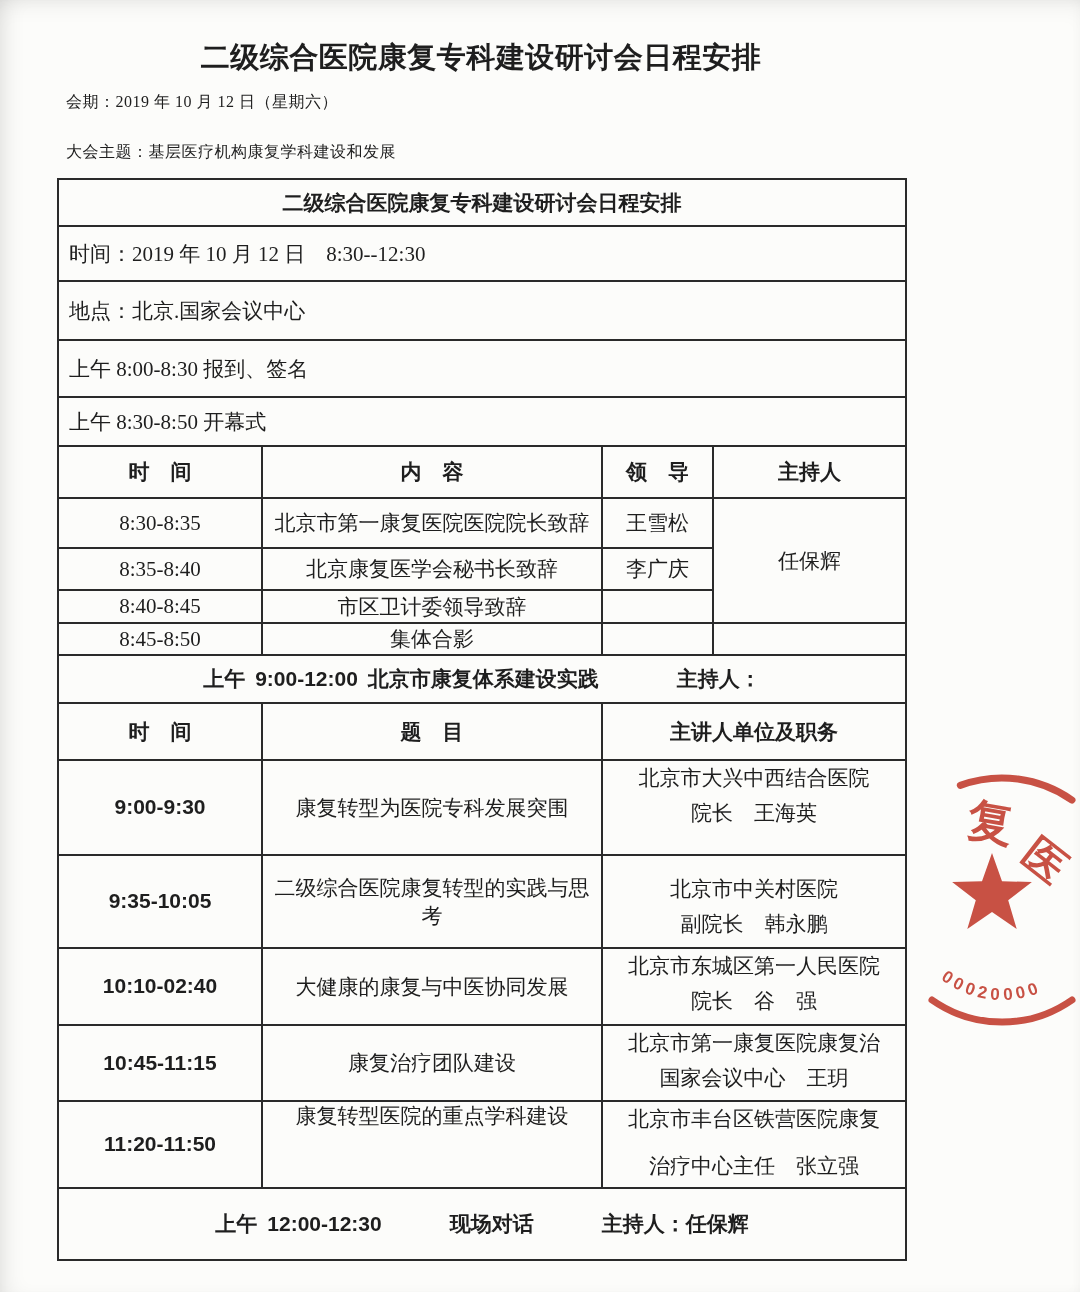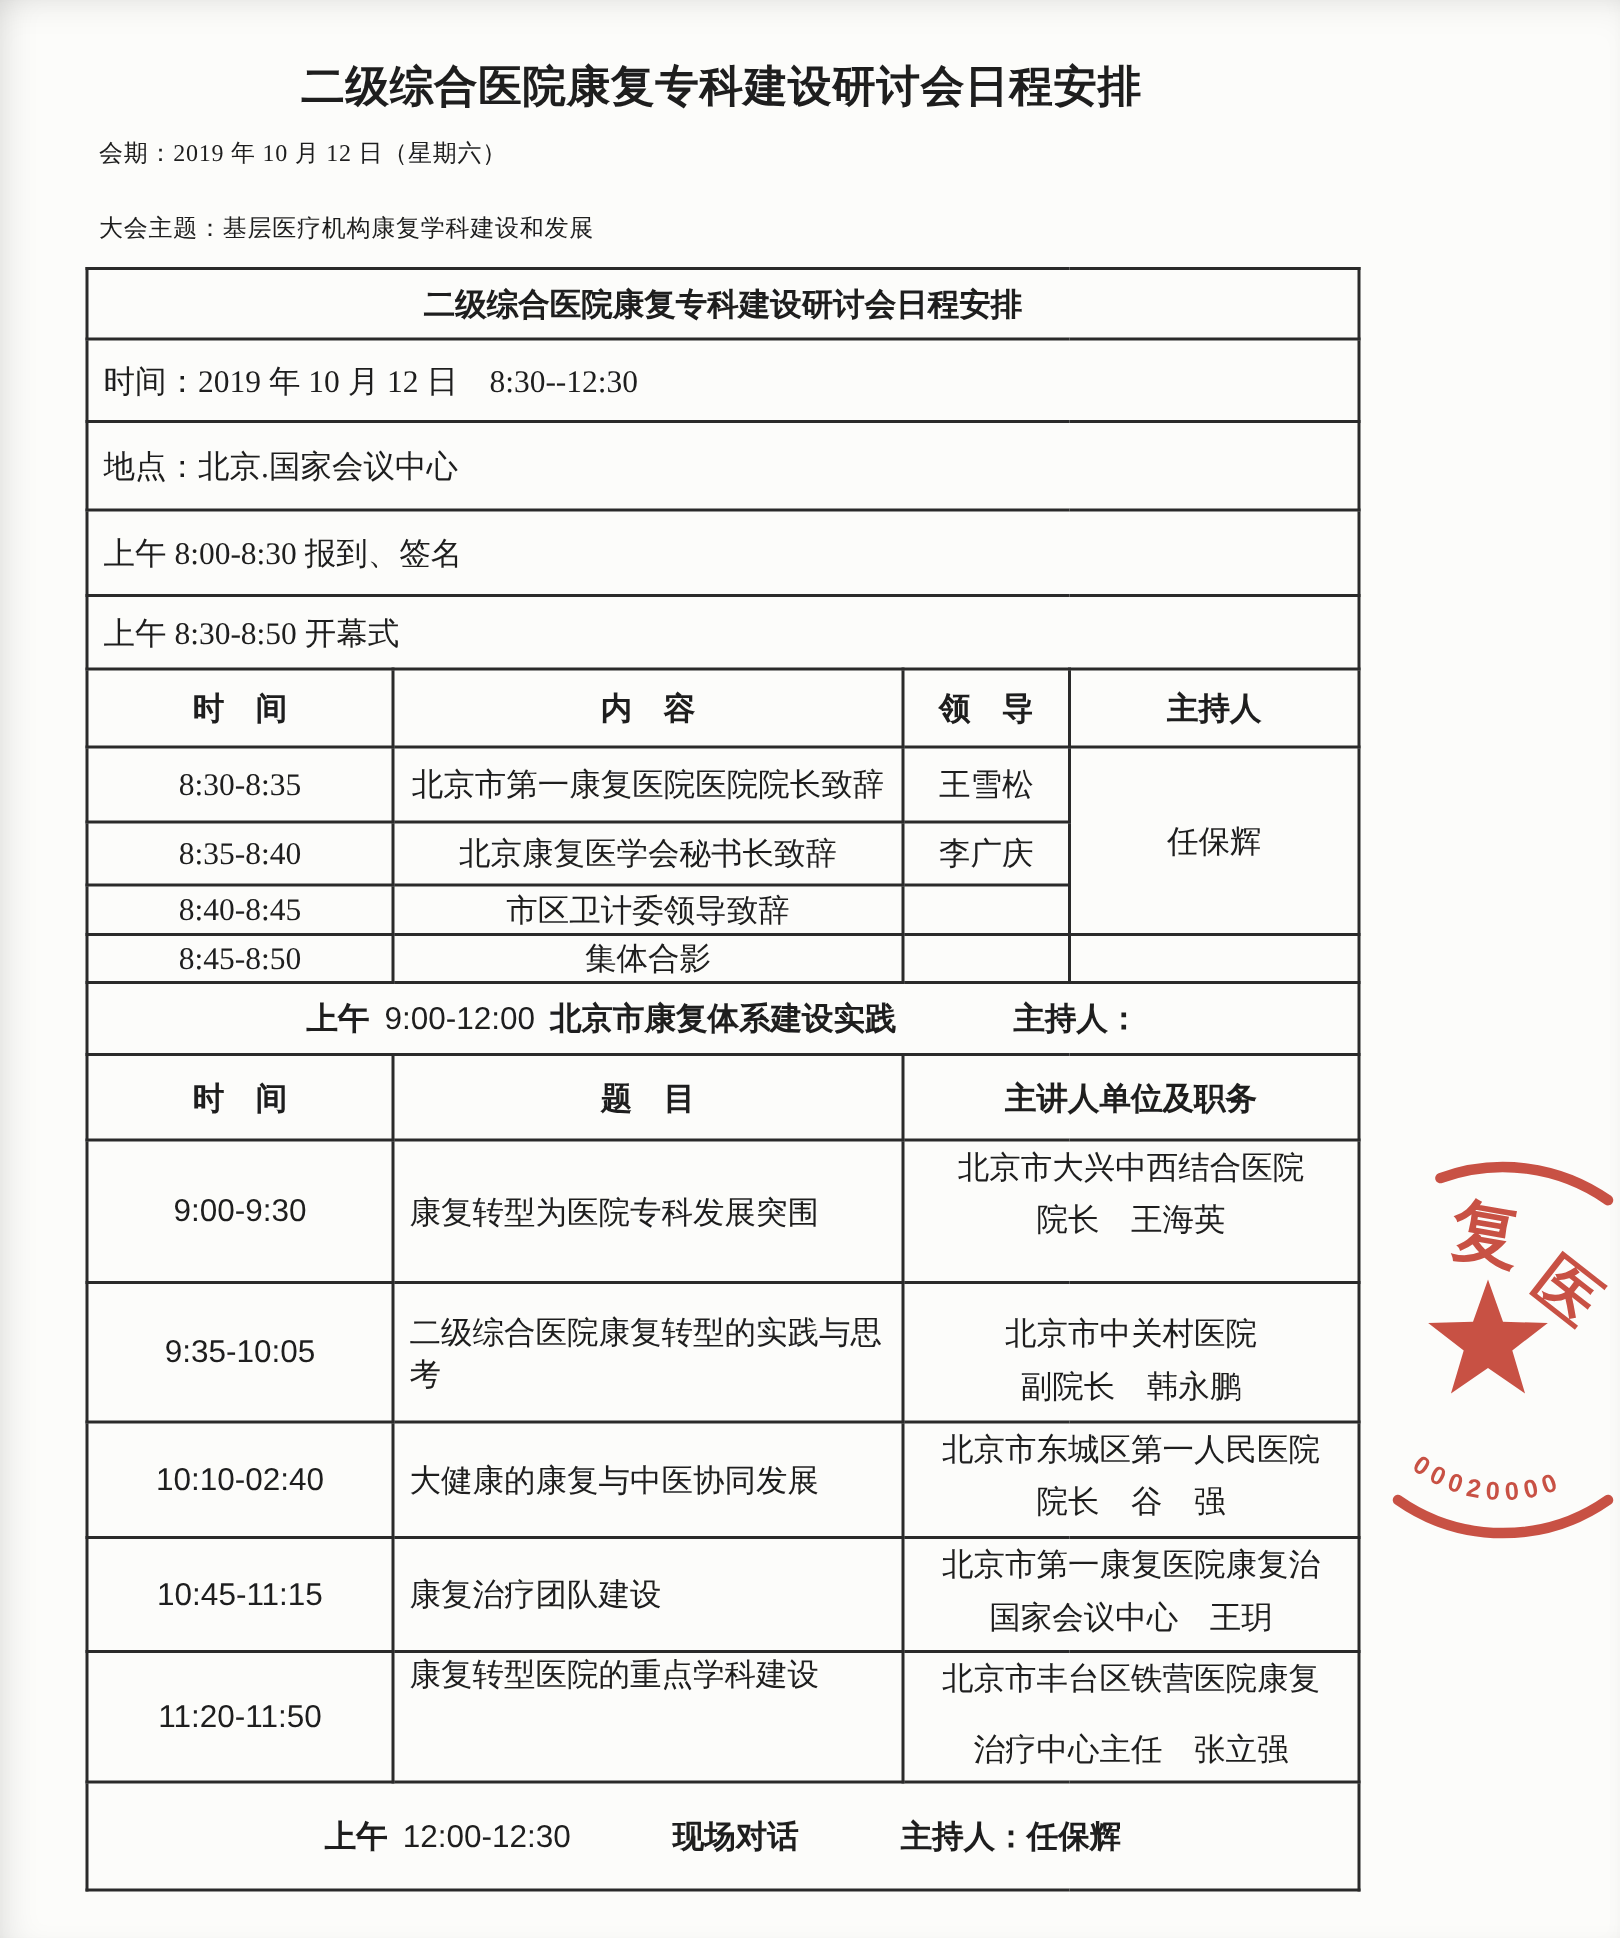--- a/index.html
+++ b/index.html
@@ -26,22 +26,22 @@
   td.info{font-size:22px;text-align:left;padding-left:12px;}
   td.hdr{font-size:23px;font-weight:bold;text-align:center;margin-top:42px;}
   td.time1{font-size:19px;text-align:center;margin-top:32px;}
   td.content1{font-size:19px;text-align:center;}
   td.leader1{font-size:20px;text-align:center;}
   td.host1{font-size:23px;text-align:center;}
   td.banner{font-size:22px;font-weight:bold;text-align:center;}
   .banner-inner{display:inline-flex;align-items:baseline;gap:10px;}
   .banner-host{margin-left:68px;}
   td.time2{font-size:20px;text-align:center;}
-  .num{font-family:"Liberation Sans","DejaVu Sans",sans-serif;font-weight:normal;}
-  td.topic{font-size:21px;text-align:left;padding-left:14px;}
+  .num{font-family:"Liberation Sans","DejaVu Sans",sans-serif;font-weight:bold;}
+  td.topic{font-size:21px;text-align:center;padding-left:14px;}
   td.speaker{font-size:21px;text-align:center;vertical-align:top;padding-top:7px;line-height:35px;}
   td.va-top{vertical-align:top;padding-top:8px;}
   tr.row-last td.speaker .sp2{margin-top:12px;}
   td.footer-cell{text-align:center;font-size:22px;font-weight:bold;}
   .footer-inner{display:inline-flex;align-items:baseline;gap:68px;}
   .footer-left{display:inline-flex;align-items:baseline;gap:10px;}
 
   .stamp{position:absolute;left:870px;top:772px;width:260px;height:260px;opacity:.88;}
 </style>
 </head>

